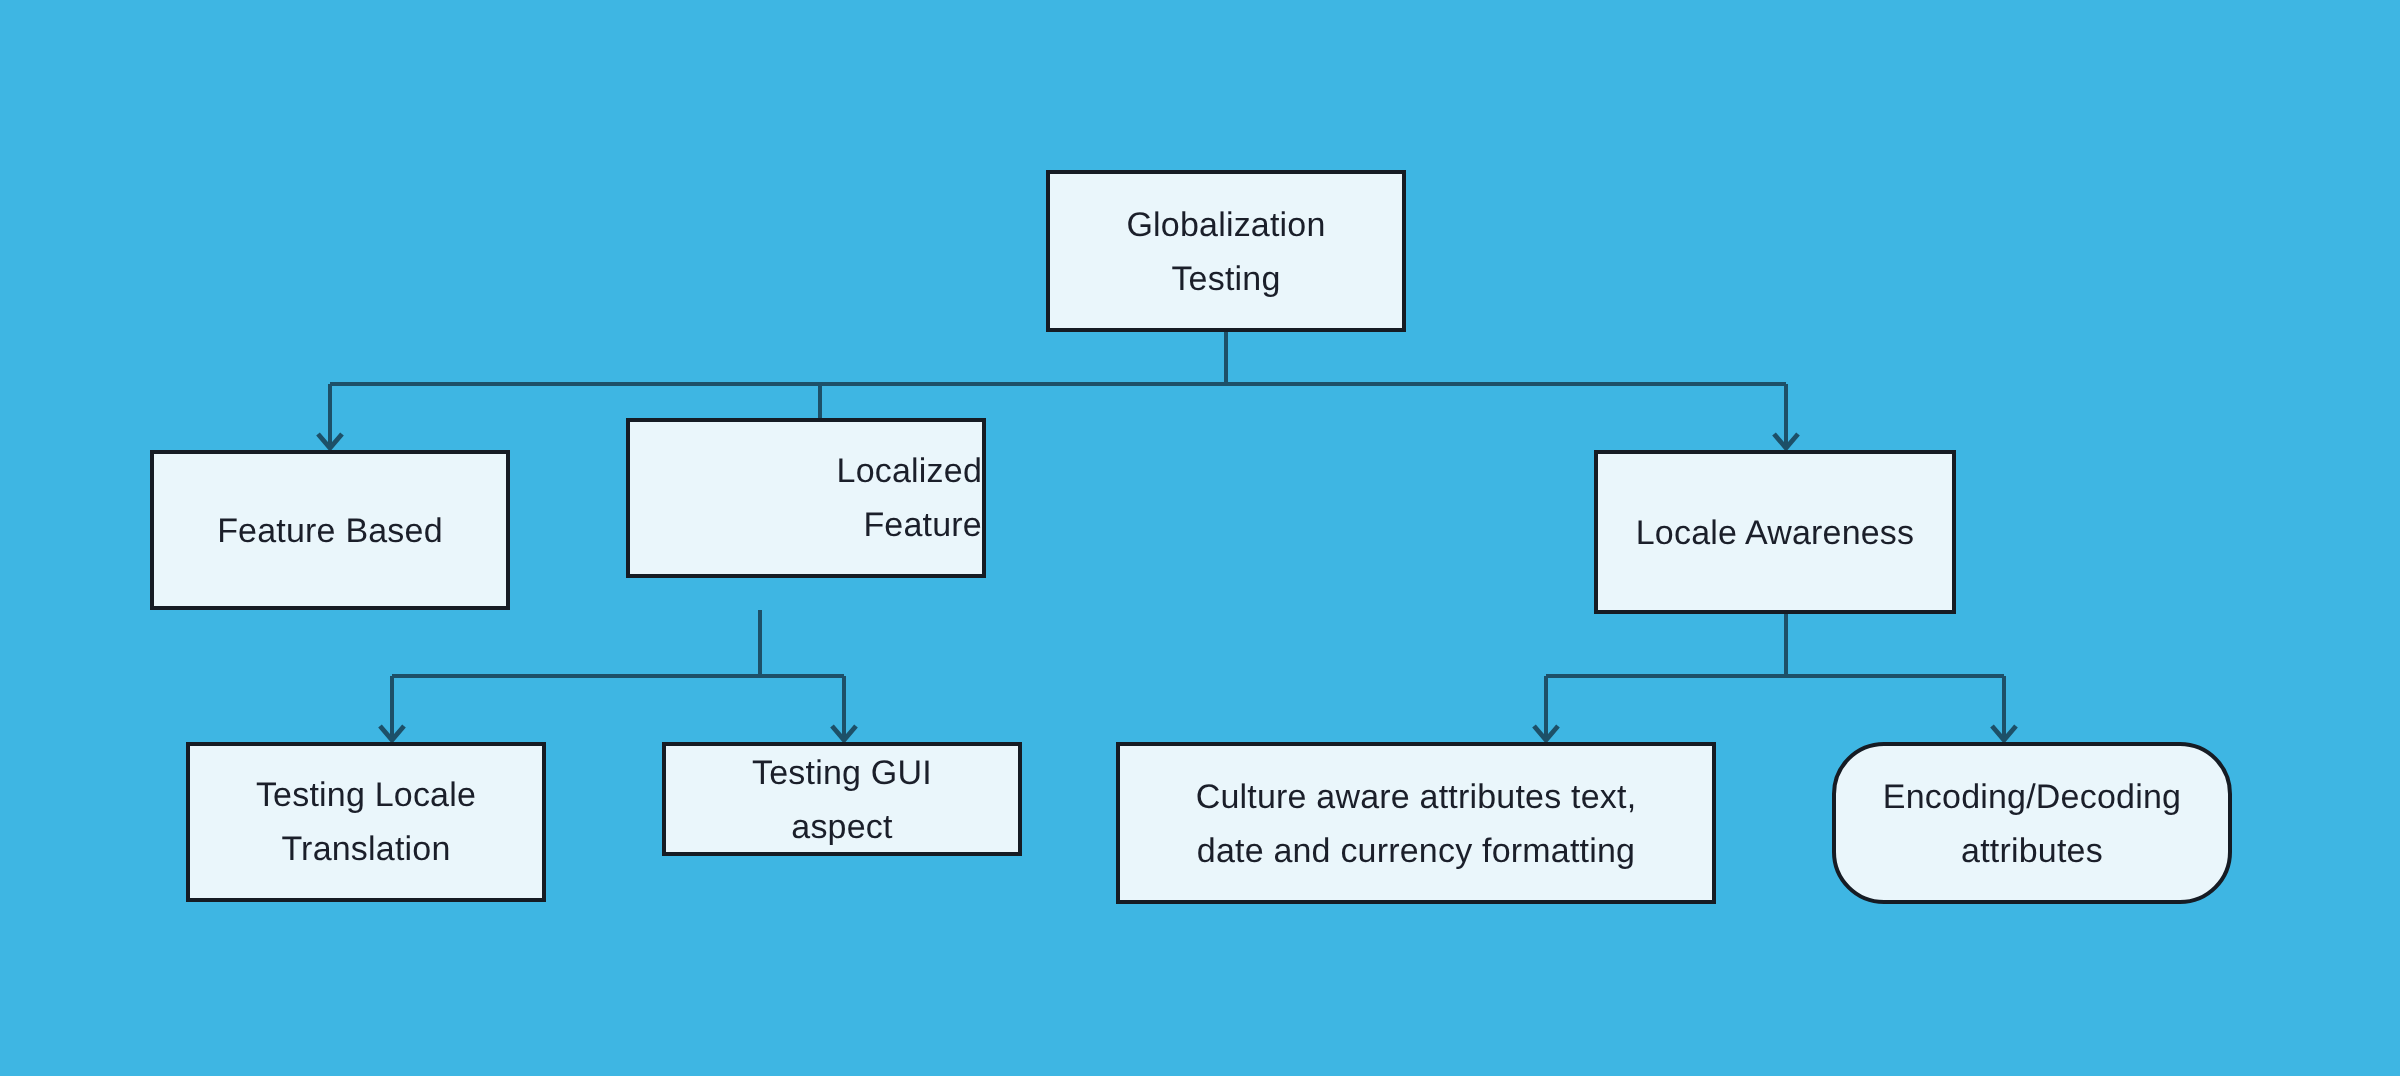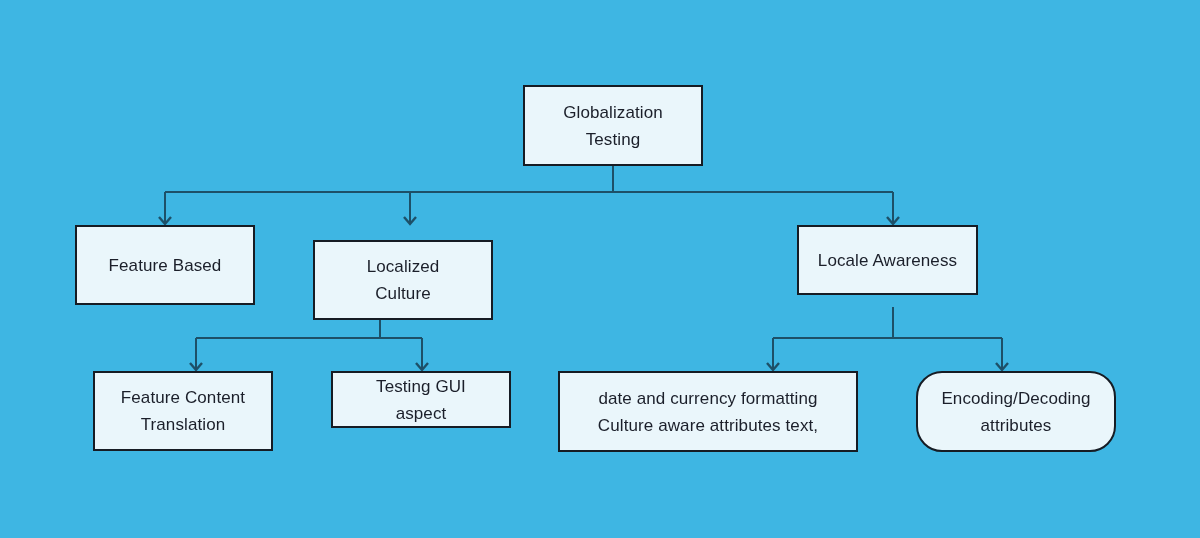--- a/index.html
+++ b/index.html
@@ -47,22 +47,22 @@
     font-size:17px;
     font-weight:500;
     line-height:27px;
     text-align:center;
     letter-spacing:.1px;
   }
   .node span{display:block;white-space:nowrap;}
 
   .n-globalization{left:523px;top:85px;width:180px;height:81px;}
   .n-feature{left:75px;top:225px;width:180px;height:80px;}
-  .n-localized{left:313px;top:240px;width:180px;height:80px;}
-  .n-locale{left:797px;top:225px;width:181px;height:70px;text-align:right;}
+  .n-localized{left:313px;top:209px;width:180px;height:80px;align-items:flex-end;}
+  .n-locale{left:797px;top:225px;width:181px;height:82px;text-align:right;}
   .n-testing-content{left:93px;top:371px;width:180px;height:80px;}
   .n-testing-gui{left:331px;top:371px;width:180px;height:57px;}
   .n-culture{left:558px;top:371px;width:300px;height:81px;}
   .n-encoding{left:916px;top:371px;width:200px;height:81px;border-radius:26px;}
 </style>
 </head>
 <body>
 
 <div class="canvas">
 
@@ -99,40 +99,40 @@
     <span>Feature Based</span>
   </div>
 
   <div class="node n-globalization">
     <span>Globalization</span>
     <span>Testing</span>
   </div>
 
   <div class="node n-localized">
     <span>Localized</span>
-    <span>Culture</span>
+    <span>Feature</span>
   </div>
 
   <div class="node n-locale">
     <span>Locale Awareness</span>
   </div>
 
   <div class="node n-testing-content">
-    <span>Feature Content</span>
+    <span>Testing Locale</span>
     <span>Translation</span>
   </div>
 
   <div class="node n-testing-gui">
     <span>Testing GUI</span>
     <span>aspect</span>
   </div>
 
   <div class="node n-culture">
+    <span>Culture aware attributes text,</span>
     <span>date and currency formatting</span>
-    <span>Culture aware attributes text,</span>
   </div>
 
   <div class="node n-encoding">
     <span>Encoding/Decoding</span>
     <span>attributes</span>
   </div>
 
 </div>
 
 </body></html>

